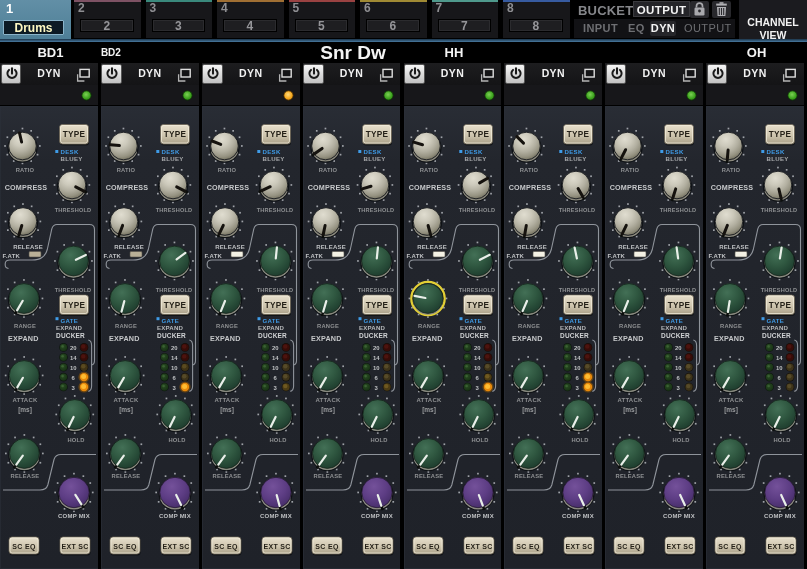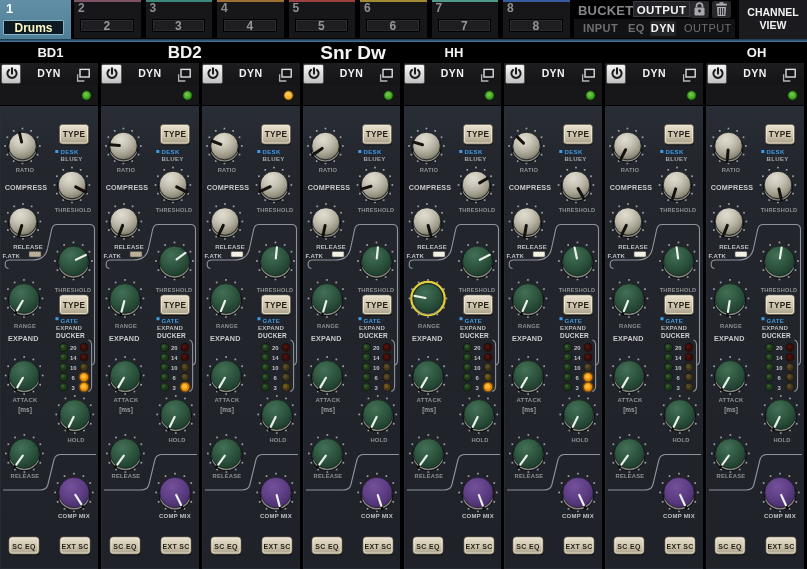--- a/index.html
+++ b/index.html
@@ -83,21 +83,21 @@
     <div style="position:absolute;left:712px;top:1px;width:19px;height:17px;background:#28282c;border-radius:2px">
 <svg width="19" height="17" viewBox="0 0 19 17">
         <rect x="4.2" y="2.6" width="10.6" height="2" fill="#b0b0b4"></rect>
         <rect x="7.5" y="1.2" width="4" height="1.6" fill="#b0b0b4"></rect>
         <path d="M5 6 H14 L13.4 15 H5.6 Z" fill="#b0b0b4"></path>
         <line x1="7.3" y1="7" x2="7.3" y2="14" stroke="#28282c" stroke-width="1.1"></line>
         <line x1="9.5" y1="7" x2="9.5" y2="14" stroke="#28282c" stroke-width="1.1"></line>
         <line x1="11.7" y1="7" x2="11.7" y2="14" stroke="#28282c" stroke-width="1.1"></line>
       </svg></div>
     <div style="position:absolute;left:737px;top:0;width:70px;height:40px;background:#1b1b1f;border-left:2px solid #000;color:#f2f2f2;font-size:10.5px;font-weight:bold;text-align:center">
-      <div style="margin-top:6px;line-height:13px">CHANNEL<br>VIEW</div>
+      <div style="margin-top:16px;line-height:13px">CHANNEL<br>VIEW</div>
     </div>
     <div style="position:absolute;left:574px;top:19px;width:161px;height:19px;background:#121215"></div>
     <div style="position:absolute;left:583px;top:22px;font-size:11px;font-weight:bold;color:#6e6f73;letter-spacing:0.4px">INPUT</div>
     <div style="position:absolute;left:628px;top:22px;font-size:11px;font-weight:bold;color:#6e6f73;letter-spacing:0.4px">EQ</div>
     <div style="position:absolute;left:650px;top:21px;width:26px;height:15px;background:#26262a;border-radius:2px;color:#f4f4f4;font-size:11px;font-weight:bold;text-align:center;line-height:15px;letter-spacing:0.4px">DYN</div>
     <div style="position:absolute;left:684px;top:22px;font-size:11px;font-weight:normal;color:#6e6f73;letter-spacing:0.4px">OUTPUT</div>
     <div style="position:absolute;left:0;top:39px;width:807px;height:3px;background:linear-gradient(#1a3348,#4a7ba2)"></div>
     <div style="position:absolute;left:0.00px;top:42px;width:100.88px;height:21px;color:#f4f4f4;font-size:13px;font-weight:bold;text-align:center;line-height:21px">BD1</div>
     <div style="position:absolute;left:0.00px;top:63px;width:99.88px;height:22px;background:linear-gradient(#1d1d1f,#141416);border-right:2px solid #000">
       <div style="position:absolute;left:0.5px;top:1px;width:20.5px;height:20px;background:linear-gradient(#f6f6f6,#c2c2c2);border-radius:2px;border:1px solid #555">
@@ -349,21 +349,21 @@
         <text x="74" y="411.5" font-size="6.0" font-weight="bold" fill="#bfc1c3" text-anchor="middle" letter-spacing="0.2">COMP MIX</text>
         <rect x="9.5" y="432.5" width="30" height="17" rx="3" fill="#0d0f12" opacity="0.8"></rect>
         <rect x="9" y="431" width="30" height="17" rx="3" fill="url(#btn)" stroke="#6b6354" stroke-width="0.8"></rect>
         <rect x="10" y="432" width="28" height="15" rx="2.2" fill="none" stroke="#f2ecdb" stroke-width="0.9" opacity="0.85"></rect>
         <text x="24.0" y="442.5" font-size="7.0" font-weight="bold" fill="#262219" text-anchor="middle" letter-spacing="0.3">SC EQ</text>
         <rect x="60.5" y="432.5" width="30" height="17" rx="3" fill="#0d0f12" opacity="0.8"></rect>
         <rect x="60" y="431" width="30" height="17" rx="3" fill="url(#btn)" stroke="#6b6354" stroke-width="0.8"></rect>
         <rect x="61" y="432" width="28" height="15" rx="2.2" fill="none" stroke="#f2ecdb" stroke-width="0.9" opacity="0.85"></rect>
         <text x="75.0" y="442.5" font-size="7.0" font-weight="bold" fill="#262219" text-anchor="middle" letter-spacing="0.3">EXT SC</text>
       </svg></div>
-    <div style="position:absolute;left:100.88px;top:42px;width:100.88px;height:21px;color:#f4f4f4;font-size:17px;font-weight:bold;text-align:right;line-height:21px">BD2</div>
+    <div style="position:absolute;left:100.88px;top:42px;width:100.88px;height:21px;color:#f4f4f4;font-size:10px;font-weight:bold;text-align:left;line-height:21px">BD2</div>
     <div style="position:absolute;left:100.88px;top:63px;width:99.88px;height:22px;background:linear-gradient(#1d1d1f,#141416);border-right:2px solid #000">
       <div style="position:absolute;left:0.5px;top:1px;width:20.5px;height:20px;background:linear-gradient(#f6f6f6,#c2c2c2);border-radius:2px;border:1px solid #555">
 <svg width="18" height="18" viewBox="0 0 18 18" style="margin:0 0 0 1px">
           <path d="M9 3.4 V8.6" stroke="#1a1a1a" stroke-width="2.1" stroke-linecap="round"></path>
           <path d="M6 4.9 A4.6 4.6 0 1 0 12 4.9" fill="none" stroke="#1a1a1a" stroke-width="2" stroke-linecap="round"></path>
         </svg></div>
       <div style="position:absolute;left:0;top:4px;width:100%;text-align:center;color:#f2f2f2;font-size:10.5px;font-weight:bold;letter-spacing:0.4px">DYN</div>
       <svg style="position:absolute;right:6.5px;top:4.5px" width="16" height="16" viewBox="0 0 16 16">
 <path d="M2.6,6.2 V13 H9.4" fill="none" stroke="#b4b4b4" stroke-width="1.3"></path>
 <rect x="5" y="1.4" width="9.2" height="7.6" fill="#141416" stroke="#dedede" stroke-width="1.4"></rect>

